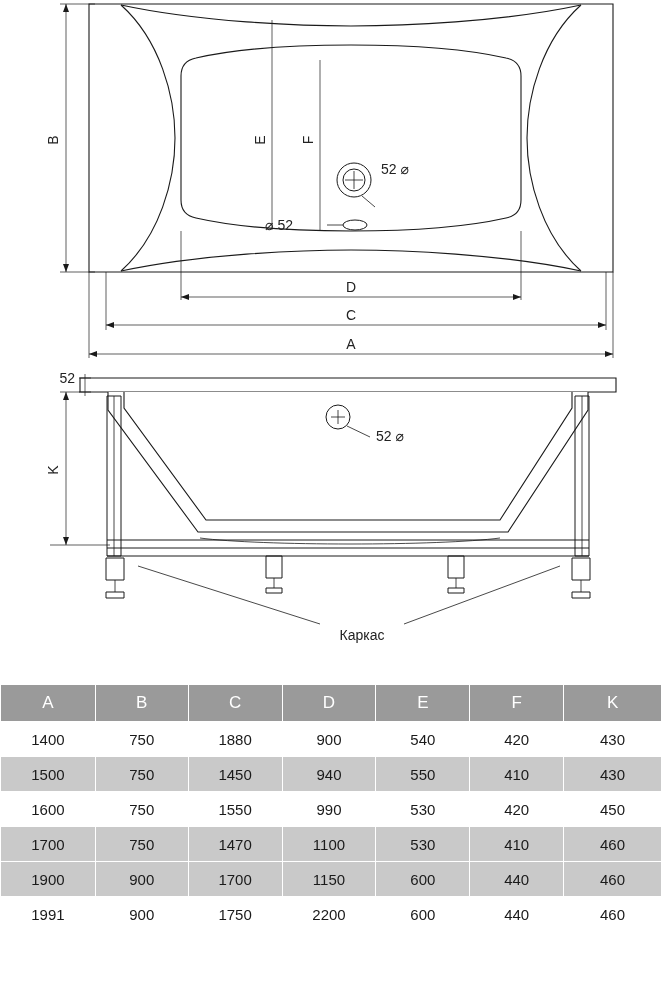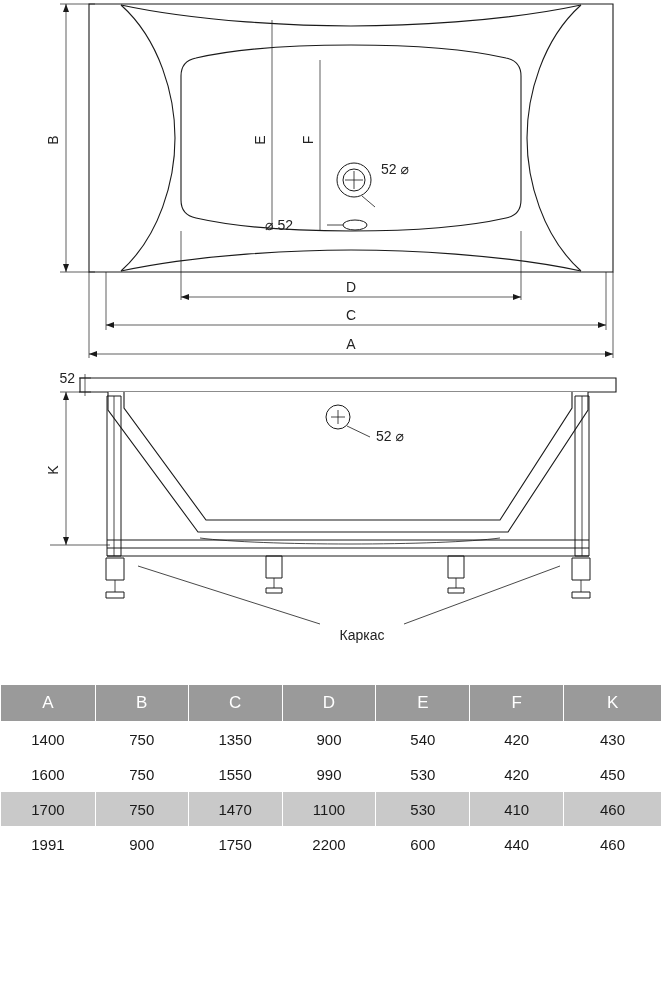--- a/index.html
+++ b/index.html
@@ -201,42 +201,60 @@
         <th>D</th>
         <th>E</th>
         <th>F</th>
         <th>K</th>
       </tr>
     </thead>
     <tbody>
       <tr class="odd">
         <td>1400</td>
         <td>750</td>
-        <td>1350</td>
+        <td>1880</td>
         <td>900</td>
         <td>540</td>
         <td>420</td>
+        <td>430</td>
+      </tr>
+      <tr class="even">
+        <td>1500</td>
+        <td>750</td>
+        <td>1450</td>
+        <td>940</td>
+        <td>550</td>
+        <td>410</td>
         <td>430</td>
       </tr>
       <tr class="odd">
         <td>1600</td>
         <td>750</td>
         <td>1550</td>
         <td>990</td>
         <td>530</td>
         <td>420</td>
         <td>450</td>
       </tr>
       <tr class="even">
         <td>1700</td>
         <td>750</td>
         <td>1470</td>
         <td>1100</td>
         <td>530</td>
         <td>410</td>
+        <td>460</td>
+      </tr>
+      <tr class="even">
+        <td>1900</td>
+        <td>900</td>
+        <td>1700</td>
+        <td>1150</td>
+        <td>600</td>
+        <td>440</td>
         <td>460</td>
       </tr>
       <tr class="odd">
         <td>1991</td>
         <td>900</td>
         <td>1750</td>
         <td>2200</td>
         <td>600</td>
         <td>440</td>
         <td>460</td>

